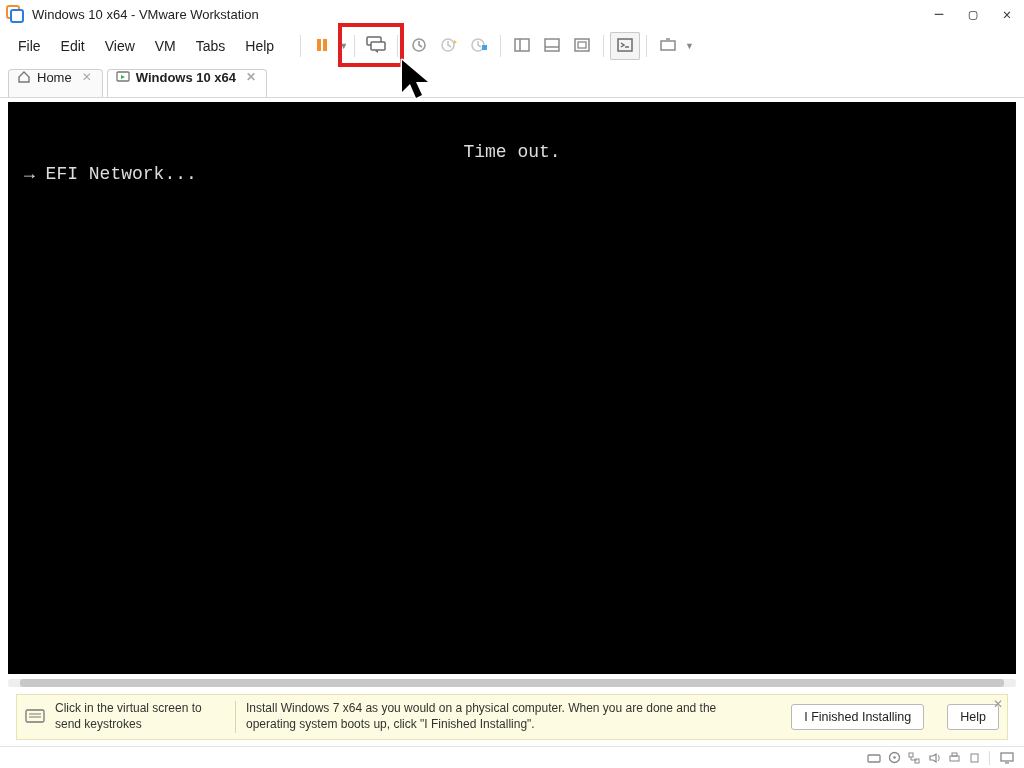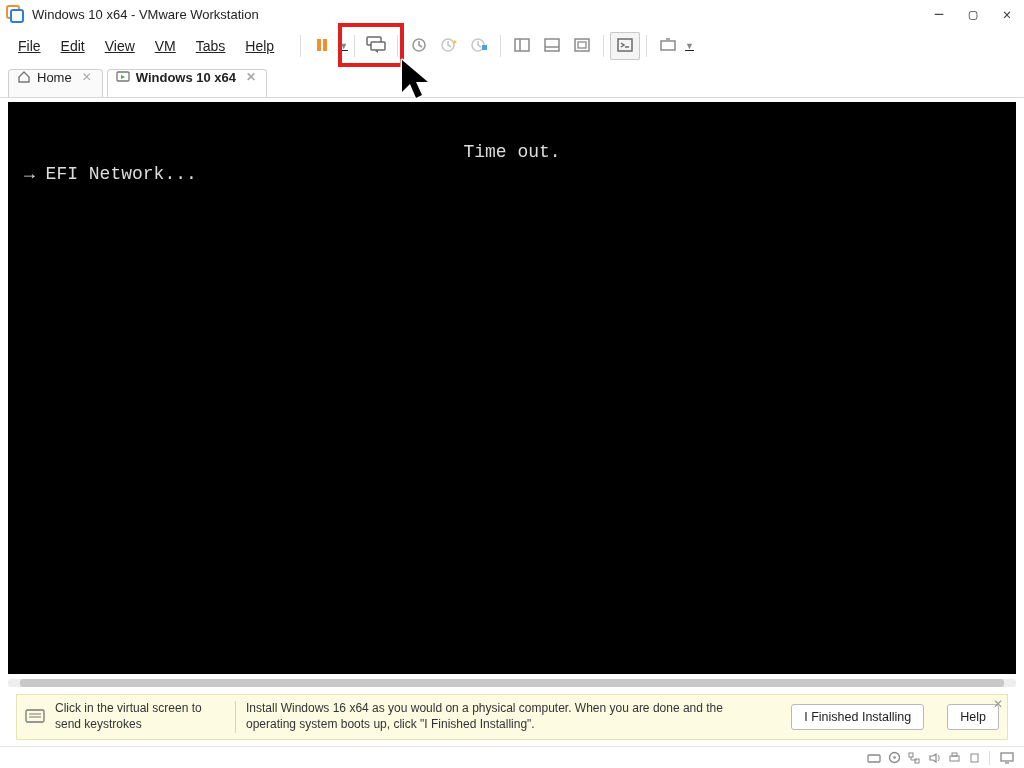--- a/index.html
+++ b/index.html
@@ -65,21 +65,21 @@
       </svg>
     </span>
     <span class="title">Windows 10 x64 - VMware Workstation</span>
     <div class="win-controls">
       <div class="win-btn">─</div>
       <div class="win-btn">▢</div>
       <div class="win-btn">✕</div>
     </div>
   </div>
 
-  <div class="menubar" style="position:relative;text-decoration:underline;">
+  <div class="menubar" style="position:relative;">
     <span class="menu-item">File</span>
     <span class="menu-item">Edit</span>
     <span class="menu-item">View</span>
     <span class="menu-item">VM</span>
     <span class="menu-item">Tabs</span>
     <span class="menu-item">Help</span>
 
     <div class="toolbar">
       <div class="sep"></div>
       <div class="drop">
@@ -224,21 +224,21 @@
     <div class="infobar">
       <span class="kbd-icon">
         <svg width="20" height="14" viewBox="0 0 20 14">
             <rect x="1" y="1" width="18" height="12" rx="1.5" fill="none" stroke="#777" stroke-width="1.3"></rect>
             <line x1="4" y1="5" x2="16" y2="5" stroke="#777"></line>
             <line x1="4" y1="8" x2="16" y2="8" stroke="#777"></line>
           </svg>
       </span>
       <div class="tip1">Click in the virtual screen to send keystrokes</div>
       <div class="divider"></div>
-      <div class="tip2">Install Windows 16 x64 as you would on a physical computer. When you are done and the operating system boots up, click "I Finished Installing".</div>
+      <div class="tip2">Install Windows 7 x64 as you would on a physical computer. When you are done and the operating system boots up, click "I Finished Installing".</div>
       <div class="btn">I Finished Installing</div>
       <div class="btn">Help</div>
       <div class="close">✕</div>
     </div>
   </div>
 
   <div class="statusbar">
     <span class="spacer"></span>
     <span class="sicon">
         <svg width="14" height="12" viewBox="0 0 14 12">

